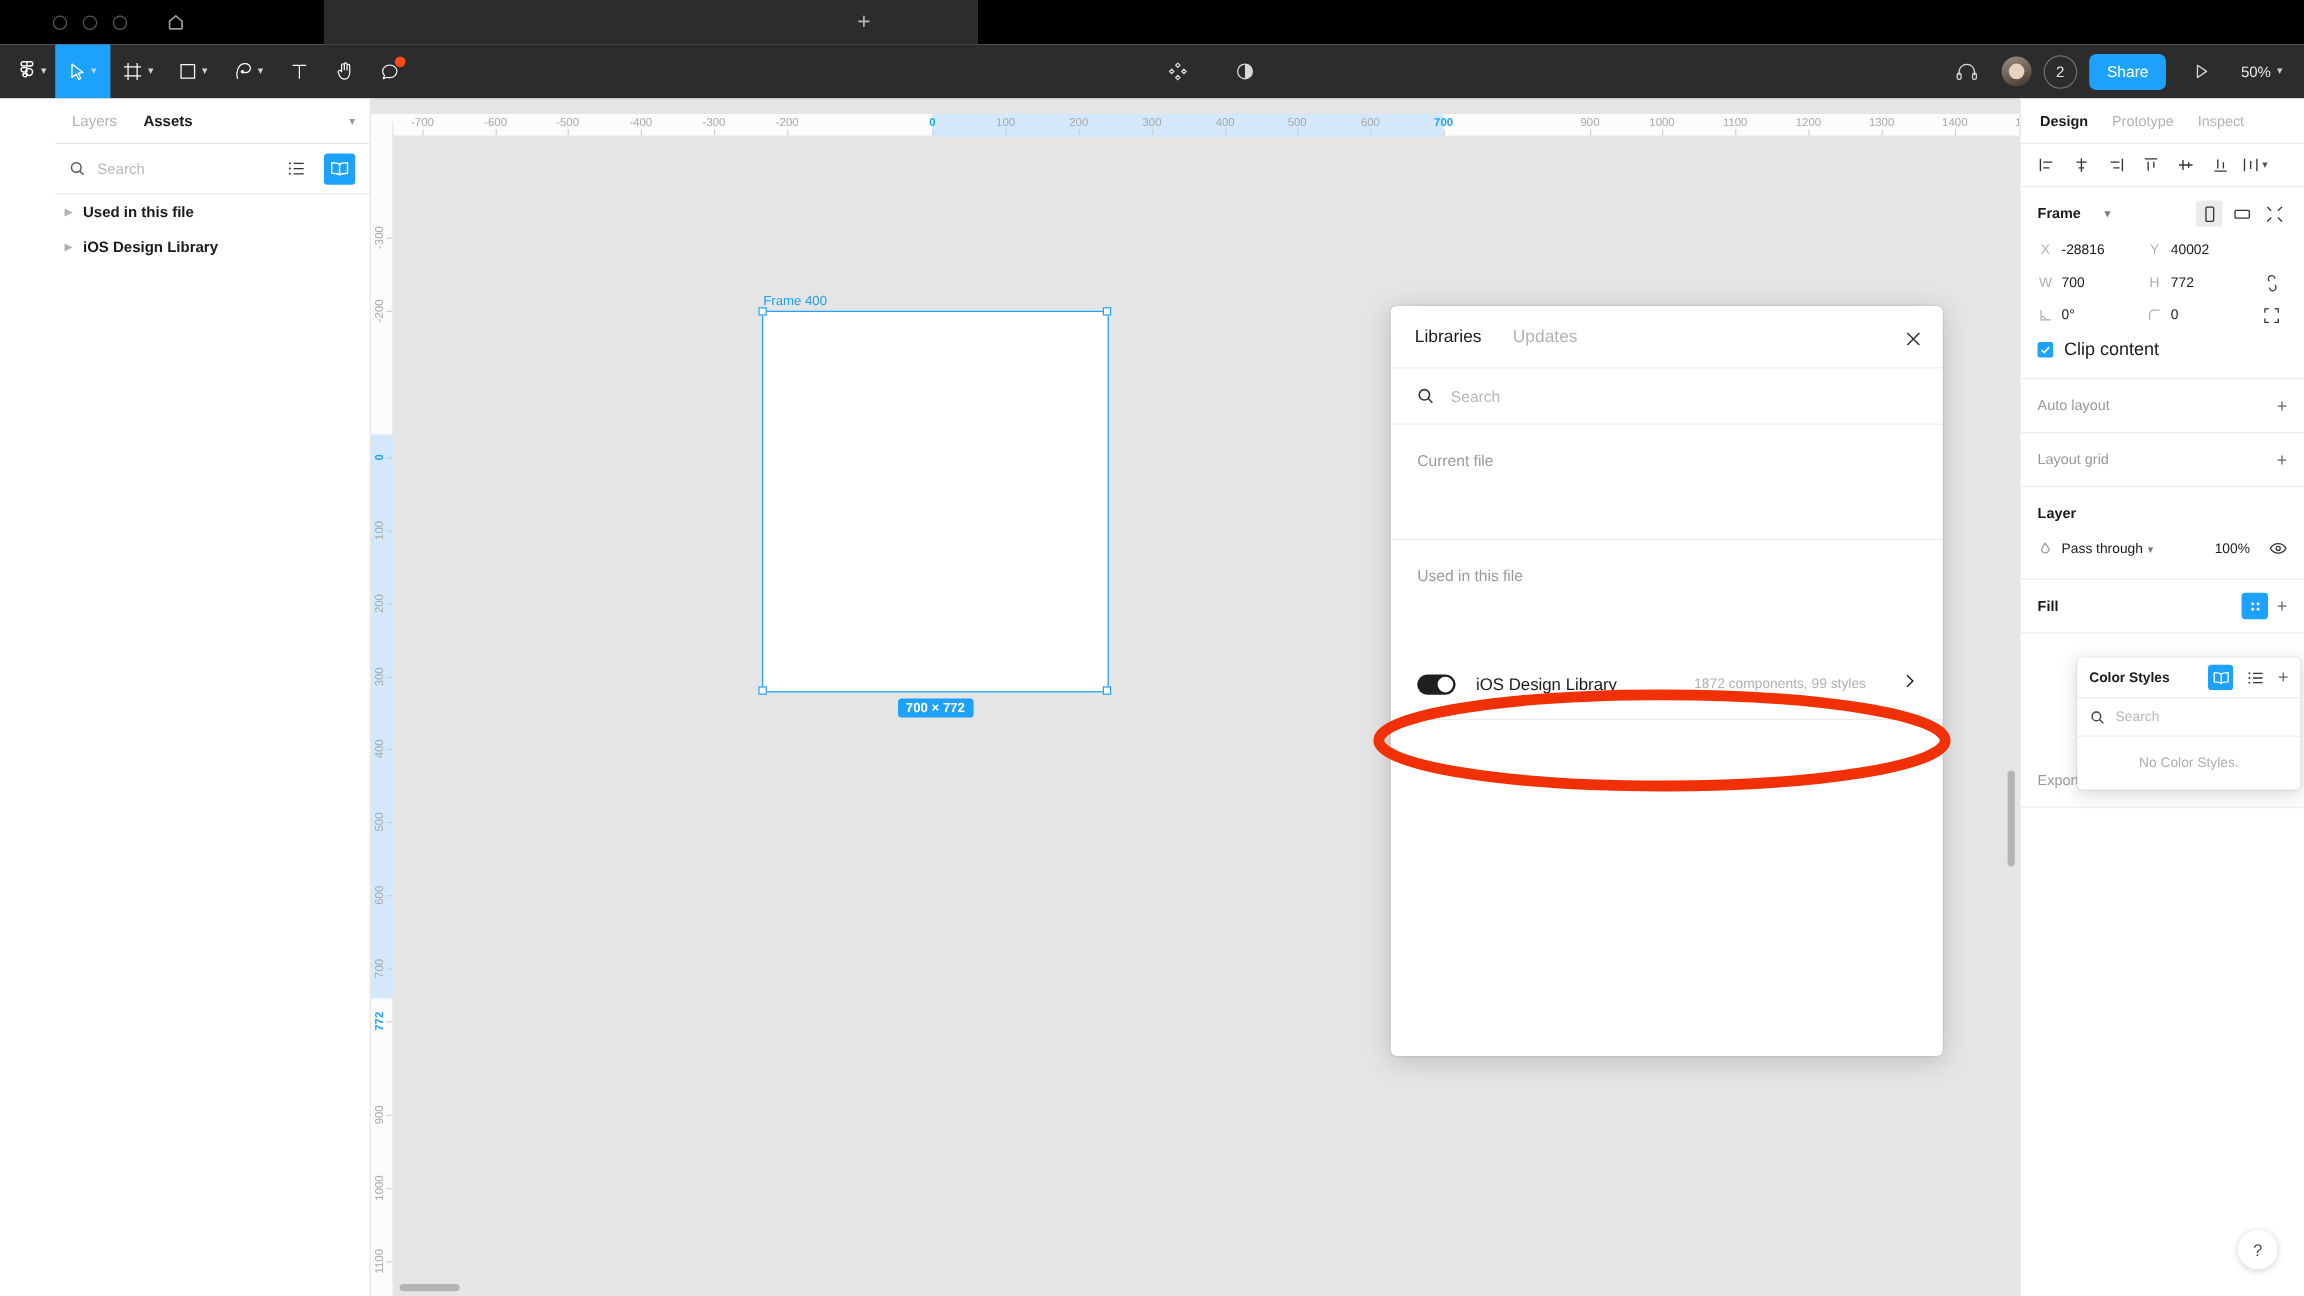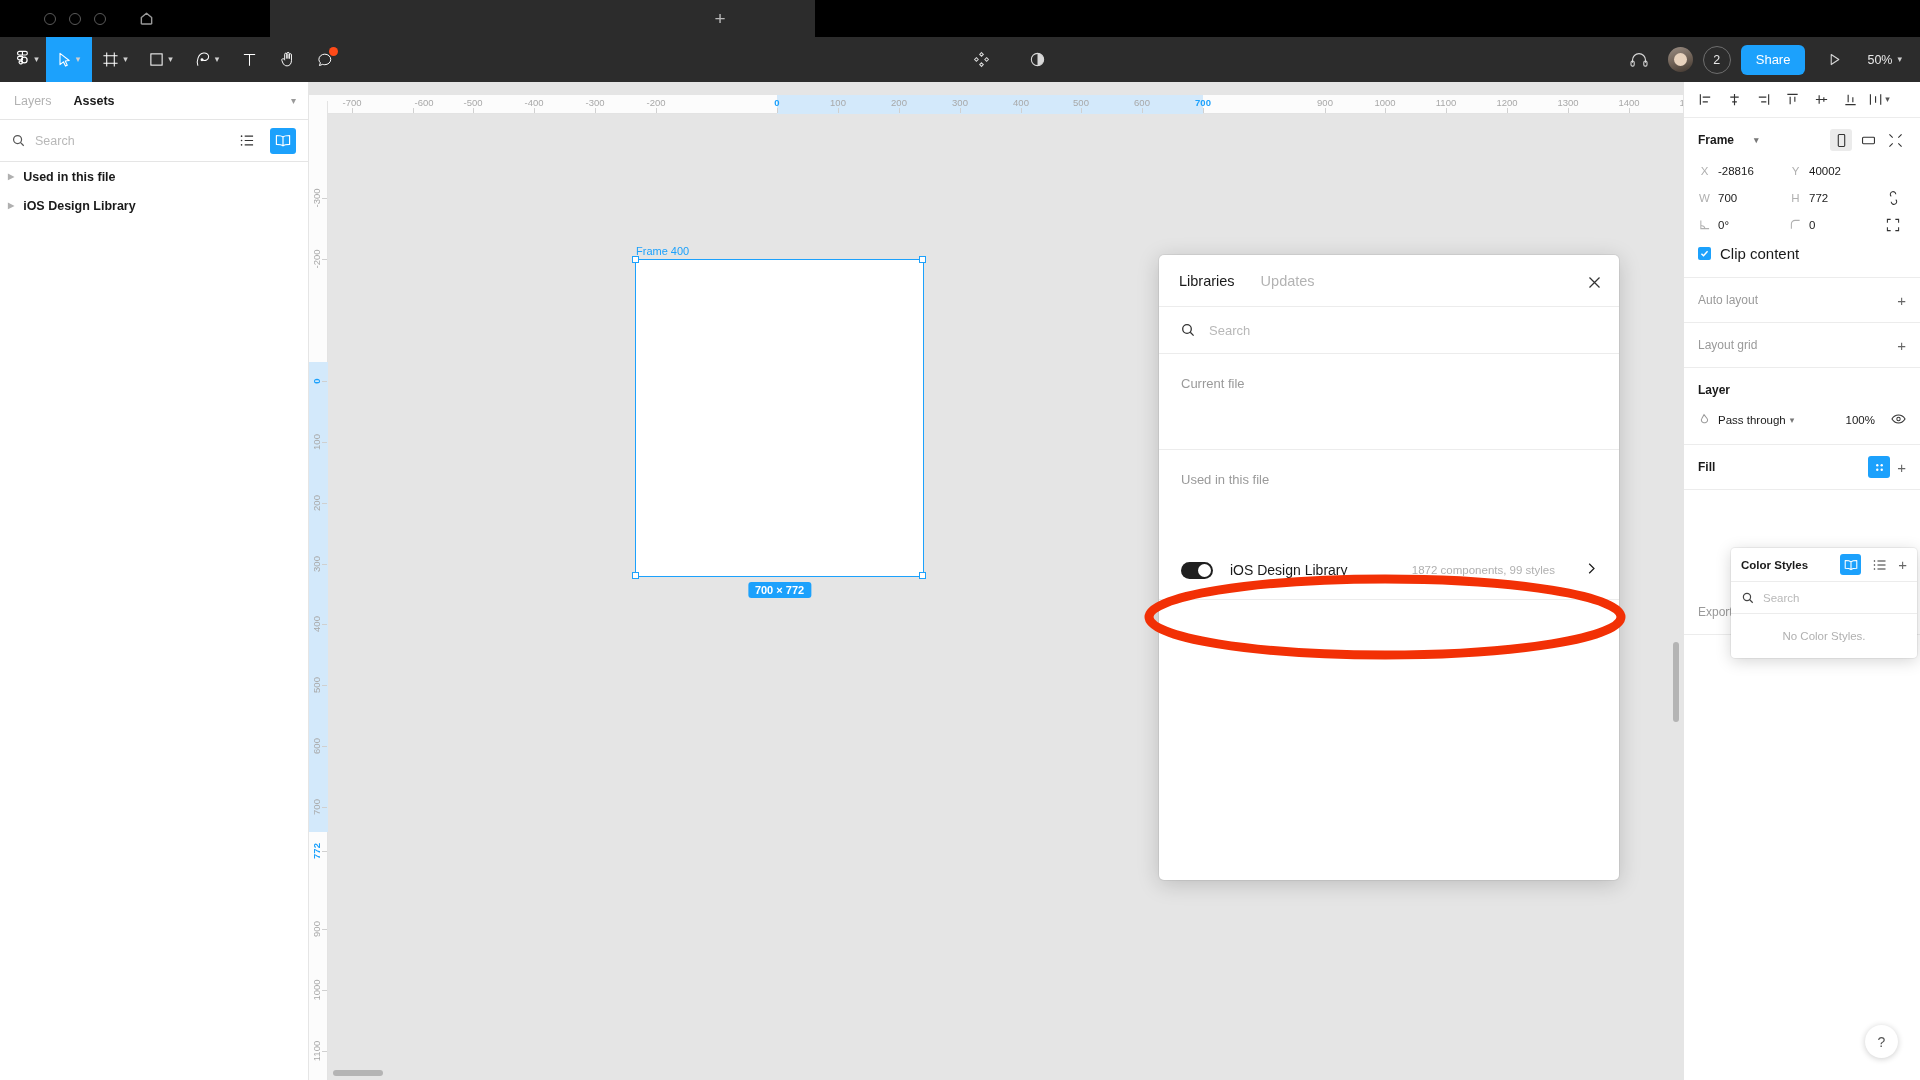--- a/index.html
+++ b/index.html
@@ -76,21 +76,21 @@
     display: flex; align-items: center; border: none;
   }
   .zoom-level {
     color: #e8e8e8; font-size: 12.5px; display: flex; align-items: center; gap: 5px;
     margin-left: 4px; margin-right: 6px;
   }
 
   
   .leftpanel {
     position: absolute; top: 82px; left: 0; width: 309px; height: 998px;
-    background: #fff; border-right: 1px solid #e5e5e5;
+    background: #fff; border-right: 1px solid #e5e5e5; padding-left: 46px;
   }
   .lp-tabs {
     height: 38px; display: flex; align-items: center; padding: 0 14px;
     border-bottom: 1px solid #e5e5e5; gap: 22px; position: relative;
   }
   .lp-tab { font-size: 12.5px; color: #b3b3b3; }
   .lp-tab.active { color: #1a1a1a; font-weight: 700; }
   .lp-caret { position: absolute; right: 12px; color: #9a9a9a; font-size: 10px; }
   .lp-search {
     height: 42px; display: flex; align-items: center; padding: 0 12px; gap: 10px;
@@ -461,21 +461,21 @@
       <span>iOS Design Library</span>
     </div>
   </div>
 
   <div class="canvas">
     <div class="ruler-h">
       <div class="rh-sel" id="rh-sel" style="left: 468px; width: 426px;"></div>
       <div id="rh-ticks">
           <div class="rh-tick" style="left: 43px;">-700</div>
           <div class="rh-mark" style="left: 43px;"></div>
-          <div class="rh-tick" style="left: 115px;">-600</div>
+          <div class="rh-tick" style="left: 104px;">-600</div>
           <div class="rh-mark" style="left: 104px;"></div>
           <div class="rh-tick" style="left: 164px; text-align: center;">-500</div>
           <div class="rh-mark" style="left: 164px;"></div>
           <div class="rh-tick" style="left: 225px;">-400</div>
           <div class="rh-mark" style="left: 225px;"></div>
           <div class="rh-tick" style="left: 286px;">-300</div>
           <div class="rh-mark" style="left: 286px;"></div>
           <div class="rh-tick" style="left: 347px;">-200</div>
           <div class="rh-mark" style="left: 347px;"></div>
           <div class="rh-tick hl" style="left: 468px;">0</div>
@@ -596,20 +596,25 @@
     </div>
 
     <div class="modal-foot"></div>
   </div>
 
   <svg class="annot" viewBox="0 0 486 90">
     <ellipse cx="243" cy="45" rx="236" ry="38" fill="none" stroke="#f23005" stroke-width="9"></ellipse>
   </svg>
 
   <div class="rightpanel">
+    <div class="rp-tabs">
+      <div class="rp-tab active">Design</div>
+      <div class="rp-tab">Prototype</div>
+      <div class="rp-tab">Inspect</div>
+    </div>
 
     <div class="align-bar">
       <div class="align-btn">
         <svg width="15" height="15" viewBox="0 0 16 16" fill="none" stroke="#333" stroke-width="1.2">
           <path d="M2.5 2.5v11M5 5.5h8M5 10.5h5.5"></path>
         </svg>
       </div>
       <div class="align-btn">
         <svg width="15" height="15" viewBox="0 0 16 16" fill="none" stroke="#333" stroke-width="1.2">
           <path d="M8 2v12M3.5 5.5h9M5.5 10.5h5"></path>

